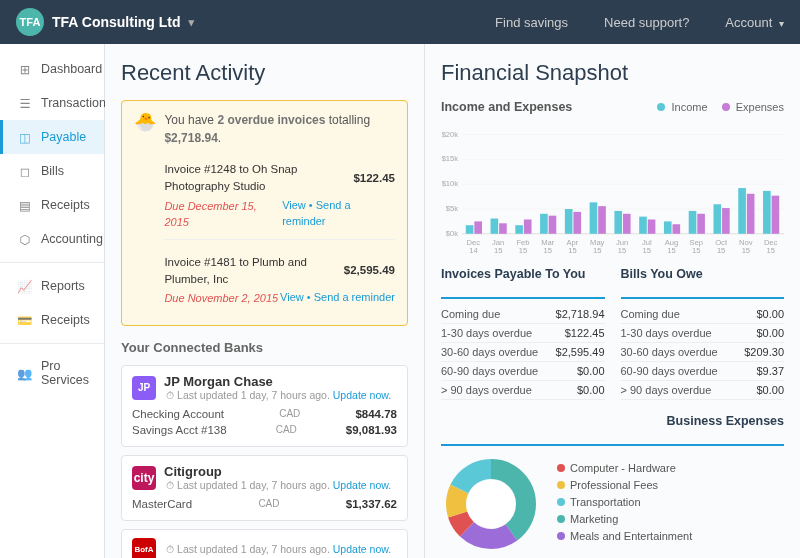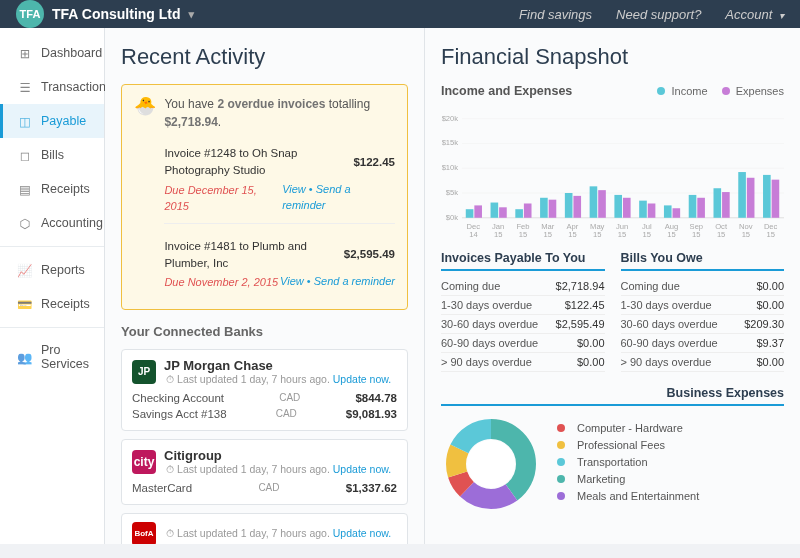--- a/index.html
+++ b/index.html
@@ -1,37 +1,37 @@
 <!DOCTYPE html>
 <html><head>
   <meta charset="utf-8">
   <style>
     * { box-sizing: border-box; margin: 0; padding: 0; }
     body { font-family: -apple-system, BlinkMacSystemFont, 'Segoe UI', Arial, sans-serif; font-size: 12px; background: #f0f2f5; color: #333; width: 800px; height: 558px; overflow: hidden; }
 
     
     .top-nav {
       background: #2d3e50;
-      height: 28px;
+      height: 44px;
       display: flex;
       align-items: center;
       padding: 0 16px;
       color: #fff;
     }
     .top-nav .brand {
       display: flex; align-items: center; gap: 8px; flex: 1;
       font-size: 14px; font-weight: 600;
     }
     .brand-logo {
       width: 28px; height: 28px; border-radius: 50%; background: #4db6ac;
       display: flex; align-items: center; justify-content: center;
       font-size: 11px; font-weight: bold; color: #fff;
     }
     .top-nav-links {
-      display: flex; gap: 24px; align-items: flex-end; font-style: italic;
+      display: flex; gap: 36px; align-items: flex-end;
     }
     .top-nav-links a {
       color: #ccc; text-decoration: none; font-size: 13px; cursor: pointer;
     }
     .top-nav .dropdown-arrow { font-size: 10px; margin-left: 3px; }
 
     
     .layout {
       display: flex;
       height: calc(558px - 42px);
@@ -103,21 +103,21 @@
 
     .invoice-item {
       border-bottom: 1px solid #eee; padding: 8px 0; font-size: 11.5px;
     }
     .invoice-item:last-child { border-bottom: none; }
     .invoice-row { display: flex; justify-content: space-between; align-items: center; }
     .invoice-desc { color: #333; }
     .invoice-amount { font-weight: 600; color: #333; }
     .invoice-due { color: #e05252; font-size: 11px; margin-top: 2px; font-style: italic; }
     .invoice-actions { color: #1a9bd7; font-size: 11px; }
-    .invoice-actions a { color: #1a9bd7; text-decoration: none; cursor: pointer; font-style: italic; }
+    .invoice-actions a { color: #1a9bd7; text-decoration: none; cursor: pointer; }
 
     
     .section-title {
       font-size: 13px; color: #666; font-weight: 600; margin: 14px 0 10px;
     }
     .bank-item {
       background: #fff; border: 1px solid #e0e4e8; border-radius: 4px;
       padding: 8px 10px; margin-bottom: 8px;
     }
     .bank-header {
@@ -149,34 +149,34 @@
       width: 8px; height: 8px; border-radius: 50%; display: inline-block; margin-right: 3px;
     }
 
     
     .financial-tables {
       display: flex; gap: 16px; margin: 10px 0 14px;
     }
     .fin-table { flex: 1; }
     .fin-table-title {
       font-size: 12.5px; font-weight: 600; color: #2d3e50; margin-bottom: 6px;
-      border-bottom: 2px solid #1a9bd7; padding-bottom: 4px;
+      border-bottom: 2px solid #1a9bd7; padding-bottom: 16px;
     }
     .fin-row {
       display: flex; justify-content: space-between;
       font-size: 11px; padding: 3px 0; border-bottom: 1px solid #eee; color: #555;
     }
     .fin-amount { color: #333; font-weight: 500; }
 
     
     .expenses-section { margin-top: 10px; text-align: right; }
     .expenses-content { display: flex; gap: 16px; align-items: center; }
     .donut-wrapper { position: relative; width: 100px; height: 100px; flex-shrink: 0; }
     .expenses-legend { font-size: 11px; color: #555; }
-    .legend-row { display: flex; align-items: center; gap: 12px; margin-bottom: 5px; }
+    .legend-row { display: flex; align-items: center; gap: 5px; margin-bottom: 5px; }
     .legend-color { width: 8px; height: 8px; border-radius: 50%; flex-shrink: 0; }
   </style>
 </head>
 <body>
 
 <nav class="top-nav">
   <div class="brand">
     <div class="brand-logo">
       <span>TFA</span>
     </div>
@@ -275,21 +275,21 @@
               </div>
             </div>
           </div>
         </div>
       </div>
 
       <div class="section-title">Your Connected Banks</div>
 
       <div class="bank-item">
         <div class="bank-header">
-          <div class="bank-logo" style="background:#14532d">JP</div>
+          <div class="bank-logo" style="background:#8b5cf6">JP</div>
           <div>
             <div class="bank-name">JP Morgan Chase</div>
             <div class="bank-updated">
               ⏱ Last updated 1 day, 7 hours ago. <span>Update now.</span>
             </div>
           </div>
         </div>
         <div class="bank-account-row">
           <span>Checking Account</span>
           <span style="color:#999;font-size:10px">CAD</span>

